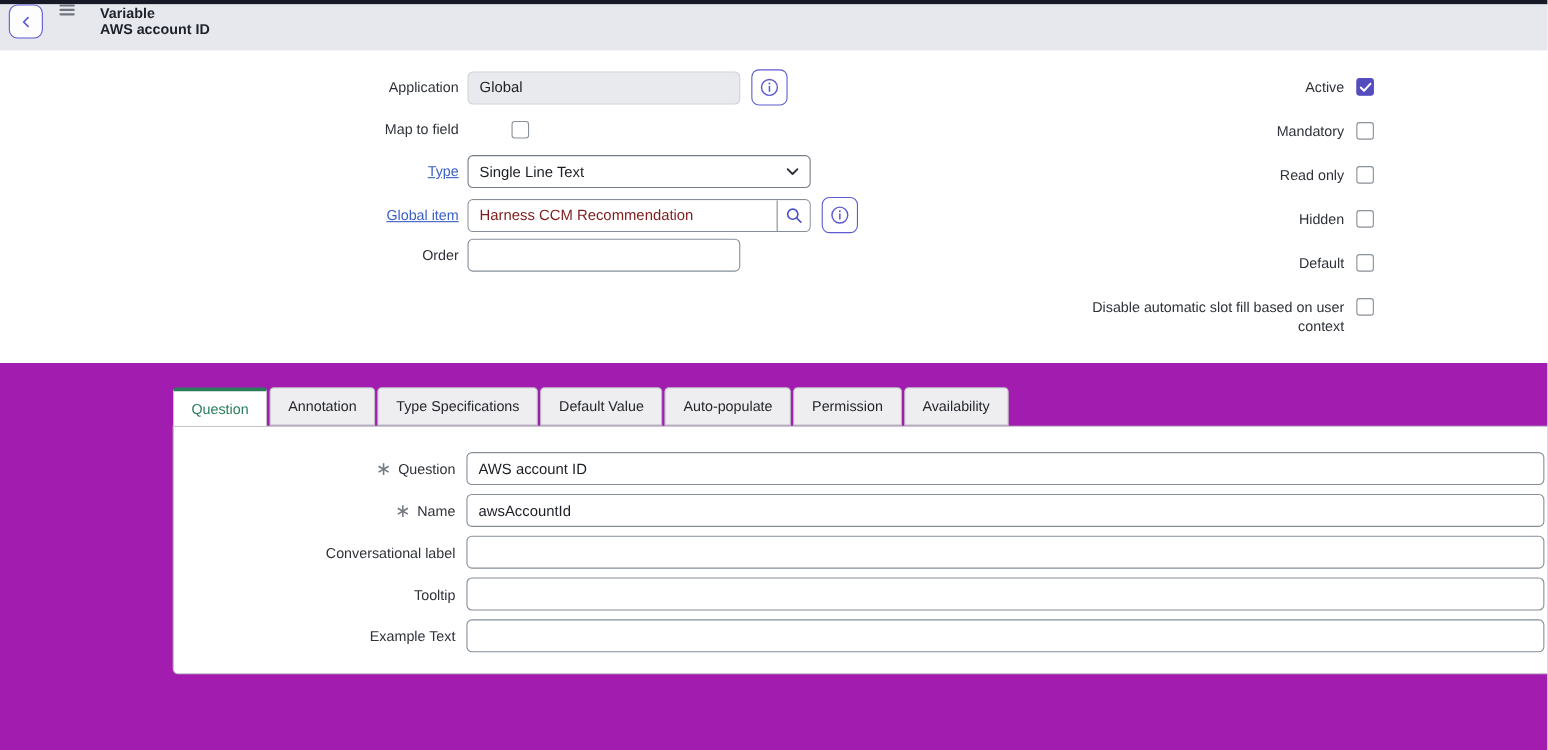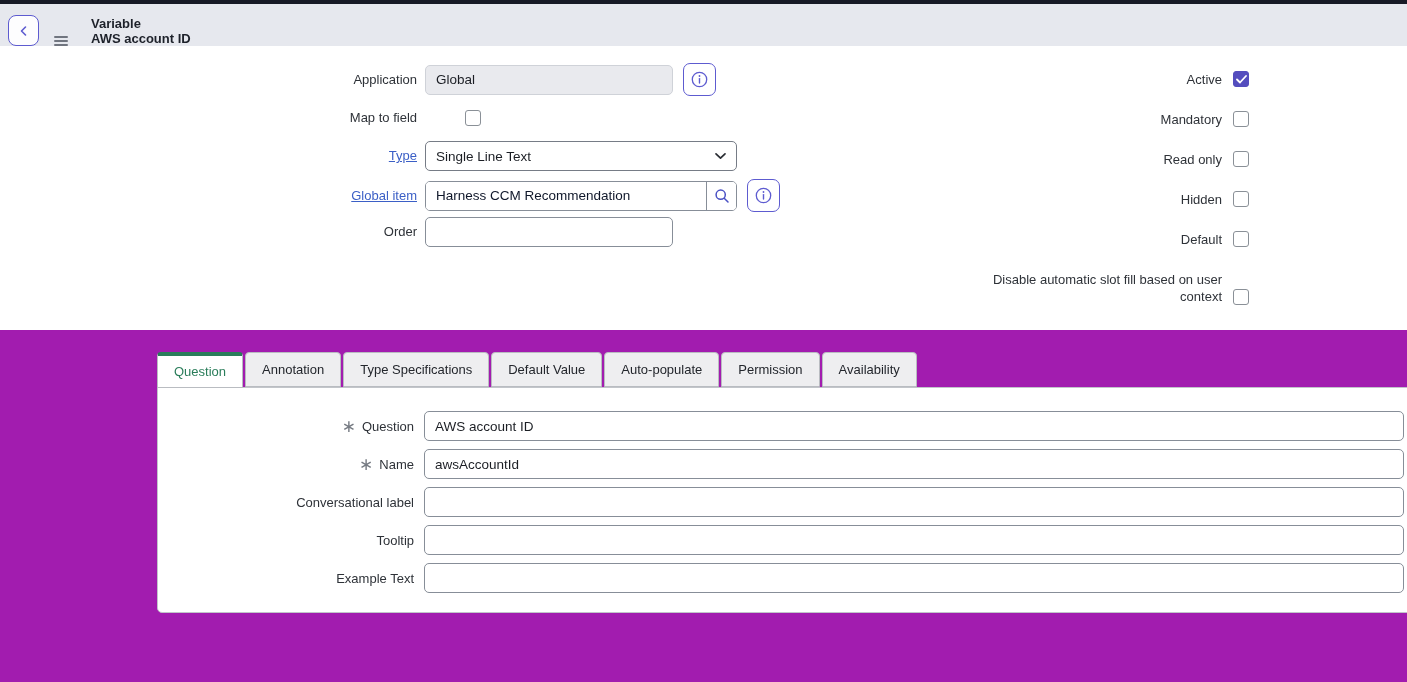--- a/index.html
+++ b/index.html
@@ -5,21 +5,21 @@
   * { margin:0; padding:0; box-sizing:border-box; }
   html,body { background:#fff; }
   .app {
     position:relative; width:1407px; height:682px; overflow:hidden;
     font-family:"Liberation Sans", sans-serif; background:#fff; color:#1d212a;
   }
   
   .top-strip { position:absolute; top:0; left:0; width:100%; height:4px; background:#171a26; }
   .header {
     position:absolute; top:4px; left:0; width:100%; height:42px;
-    background:#e6e8ee; display:flex; align-items:flex-end; padding-left:8px;
+    background:#e6e8ee; display:flex; align-items:flex-start; padding-left:8px;
   }
   .back-btn {
     width:31px; height:31px; border:1.5px solid #5d5bd0; border-radius:8px;
     background:#fdfdfe; display:flex; align-items:center; justify-content:center; cursor:pointer;
   }
   .hamburger { margin-left:15px; display:flex; flex-direction:column; gap:2px; cursor:pointer; }
   .hamburger i { display:block; width:14px; height:2px; background:#70757f; border-radius:1px; }
   .titles { margin-left:23px; }
   .titles div { font-size:13px; font-weight:700; line-height:15px; color:#1d212a; }
   
@@ -38,21 +38,21 @@
   .select-box {
     width:312px; height:30px; border:1px solid #767c86; border-radius:5px; background:#fff;
     display:flex; align-items:center; justify-content:space-between; padding:0 10px;
     font-size:13.5px; color:#1b1e24; cursor:pointer;
   }
   .ref-wrap {
     width:312px; height:30px; border:1px solid #878e98; border-radius:5px; background:#fff;
     display:flex; align-items:stretch; overflow:hidden;
   }
   .ref-wrap input {
-    flex:1; border:none; outline:none; padding:0 10px; font-size:13.5px; color:#0f172a;
+    flex:1; border:none; outline:none; padding:0 10px; font-size:13.5px; color:#7f1d1d;
     font-family:"Liberation Sans", sans-serif; min-width:0;
   }
   .ref-search {
     width:30px; border:none; border-left:1px solid #878e98; background:#fff;
     display:flex; align-items:center; justify-content:center; cursor:pointer;
   }
   .info-btn {
     width:33px; height:33px; margin-left:10px; flex:0 0 auto;
     border:1px solid #5d5bd0; border-radius:7px; background:#fff;
     display:flex; align-items:center; justify-content:center; cursor:pointer;
@@ -211,21 +211,21 @@
       <span class="checkbox">
         
       </span>
     </div>
     <div class="flag" style="top:185px;">
       <span class="flbl">Default</span>
       <span class="checkbox">
         
       </span>
     </div>
-    <div class="flag" style="top:225px;align-items:flex-end;">
+    <div class="flag" style="top:225px;">
       <span class="flbl">Disable automatic slot fill based on user context</span>
       <span class="checkbox">
         
       </span>
     </div>
   </main>
 
   <section class="lower">
     <div class="tabs">
       <div class="tab active">Question</div>

